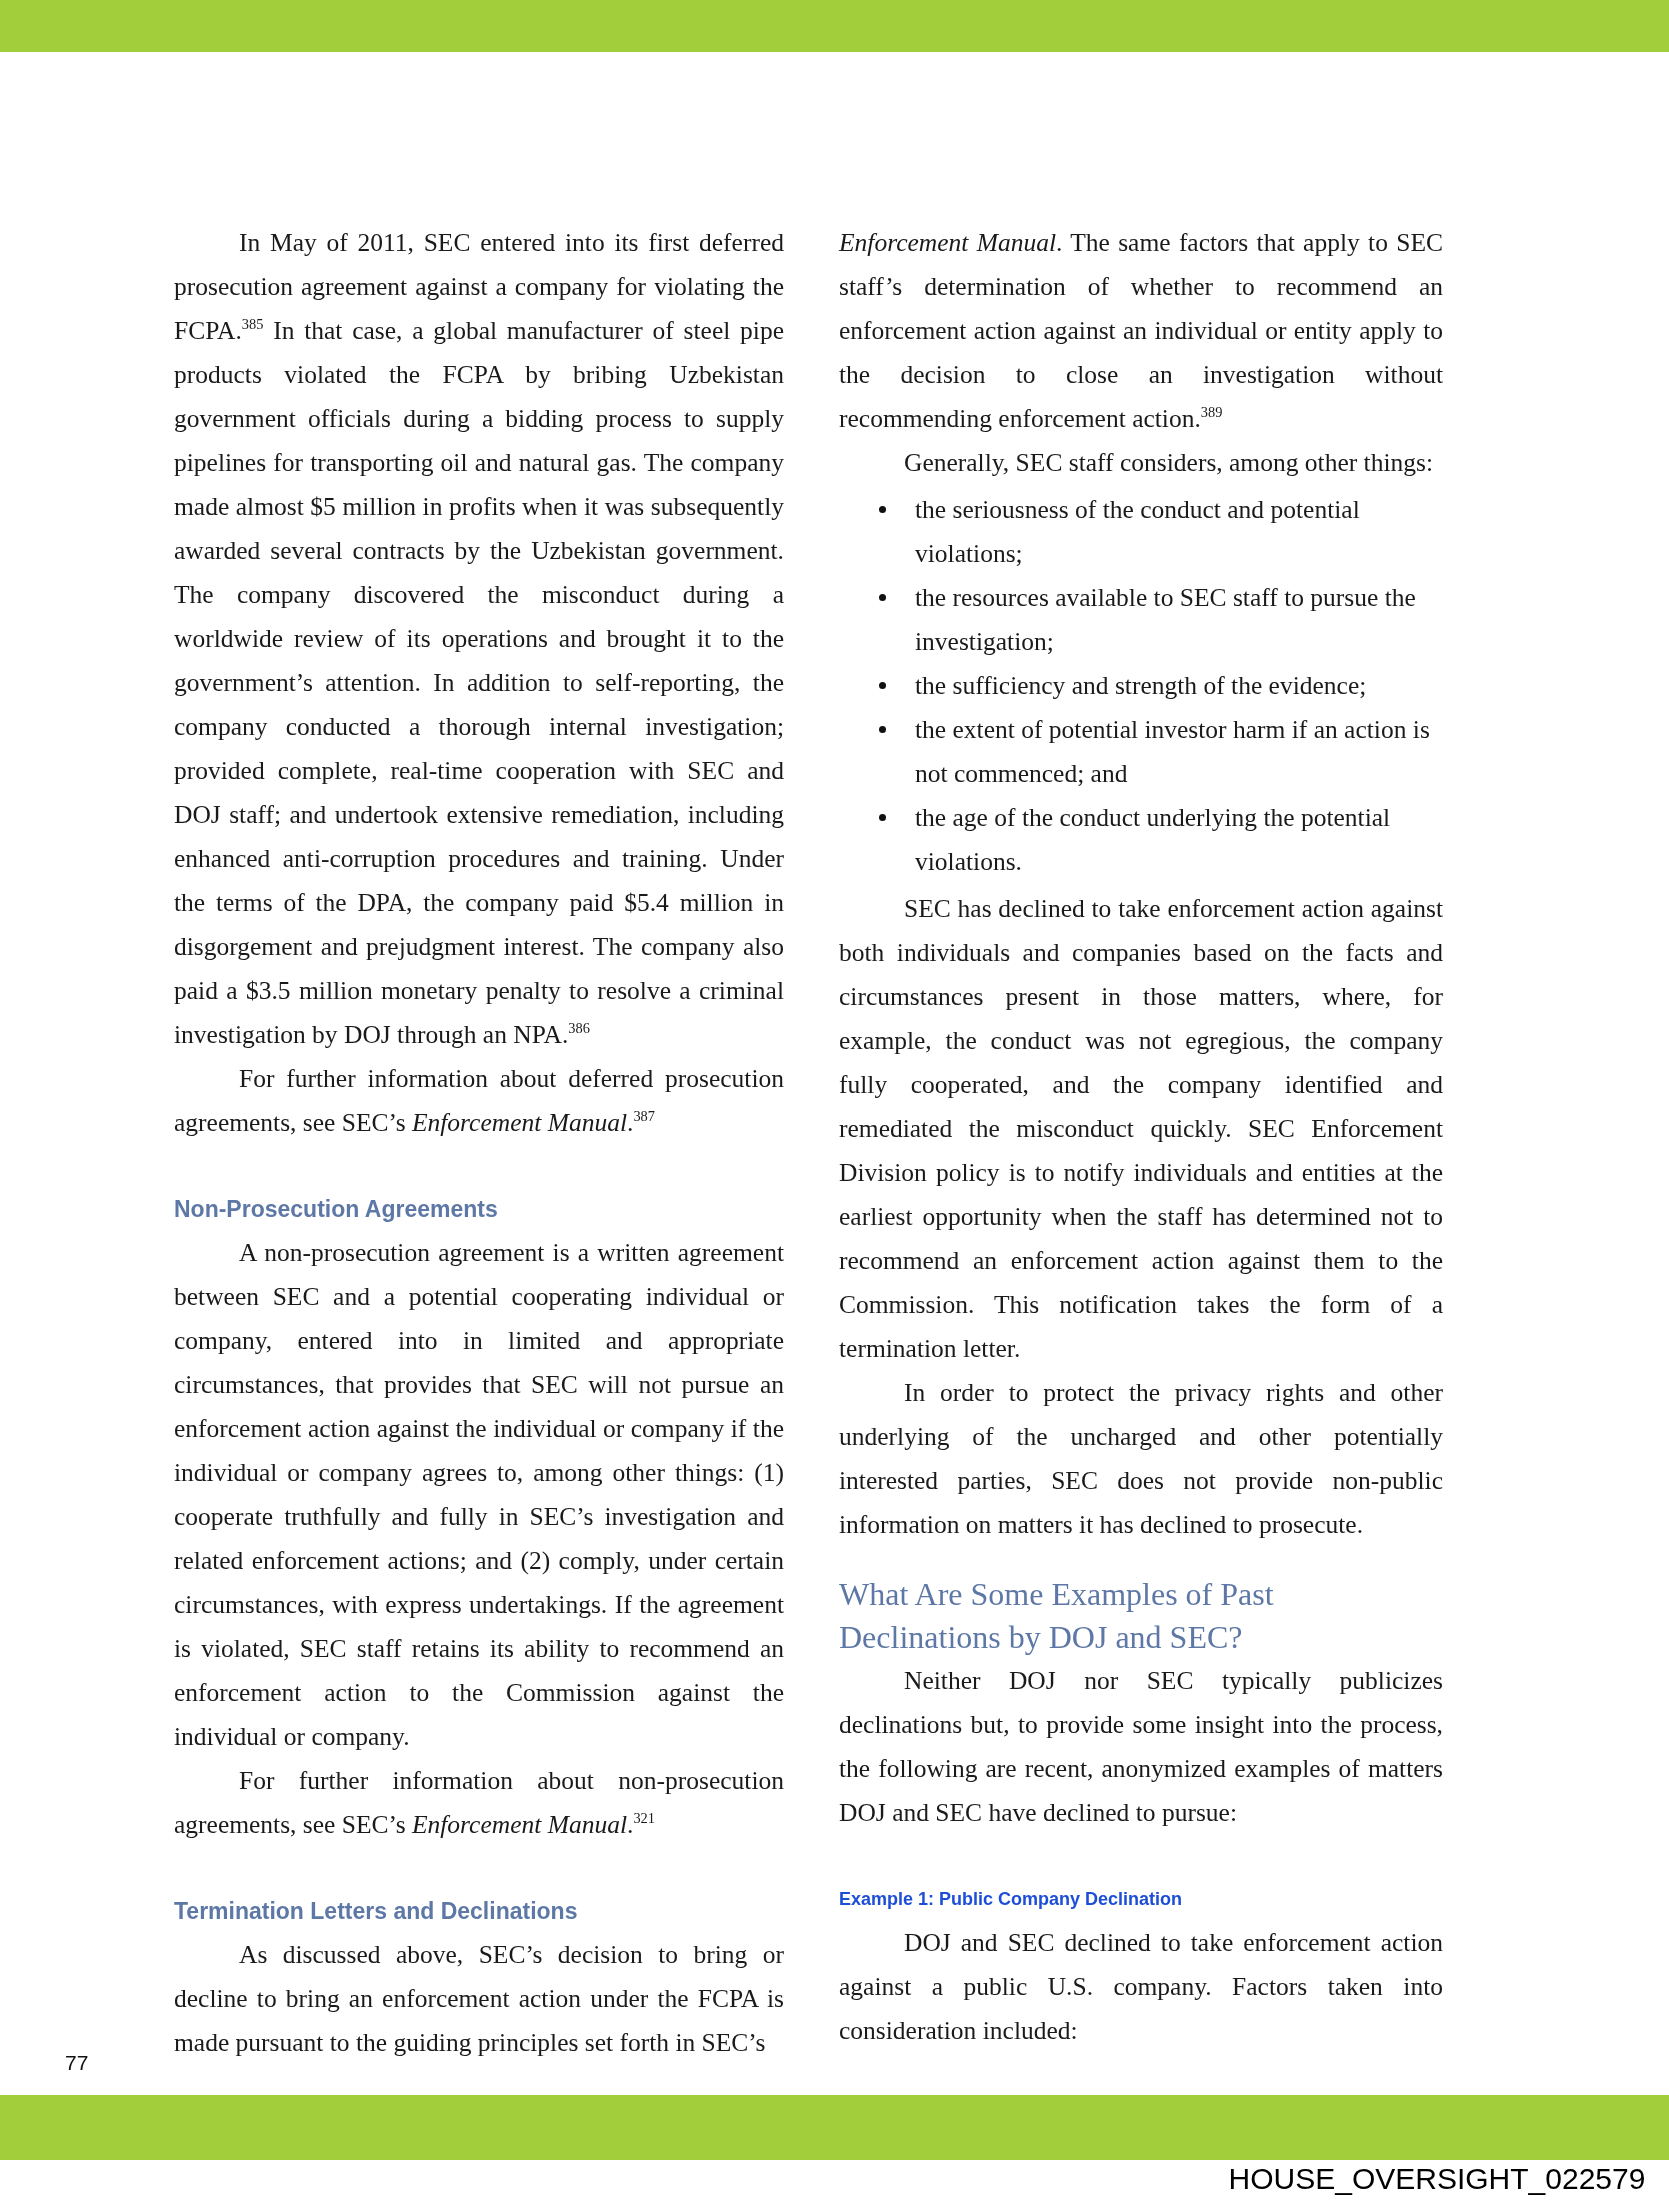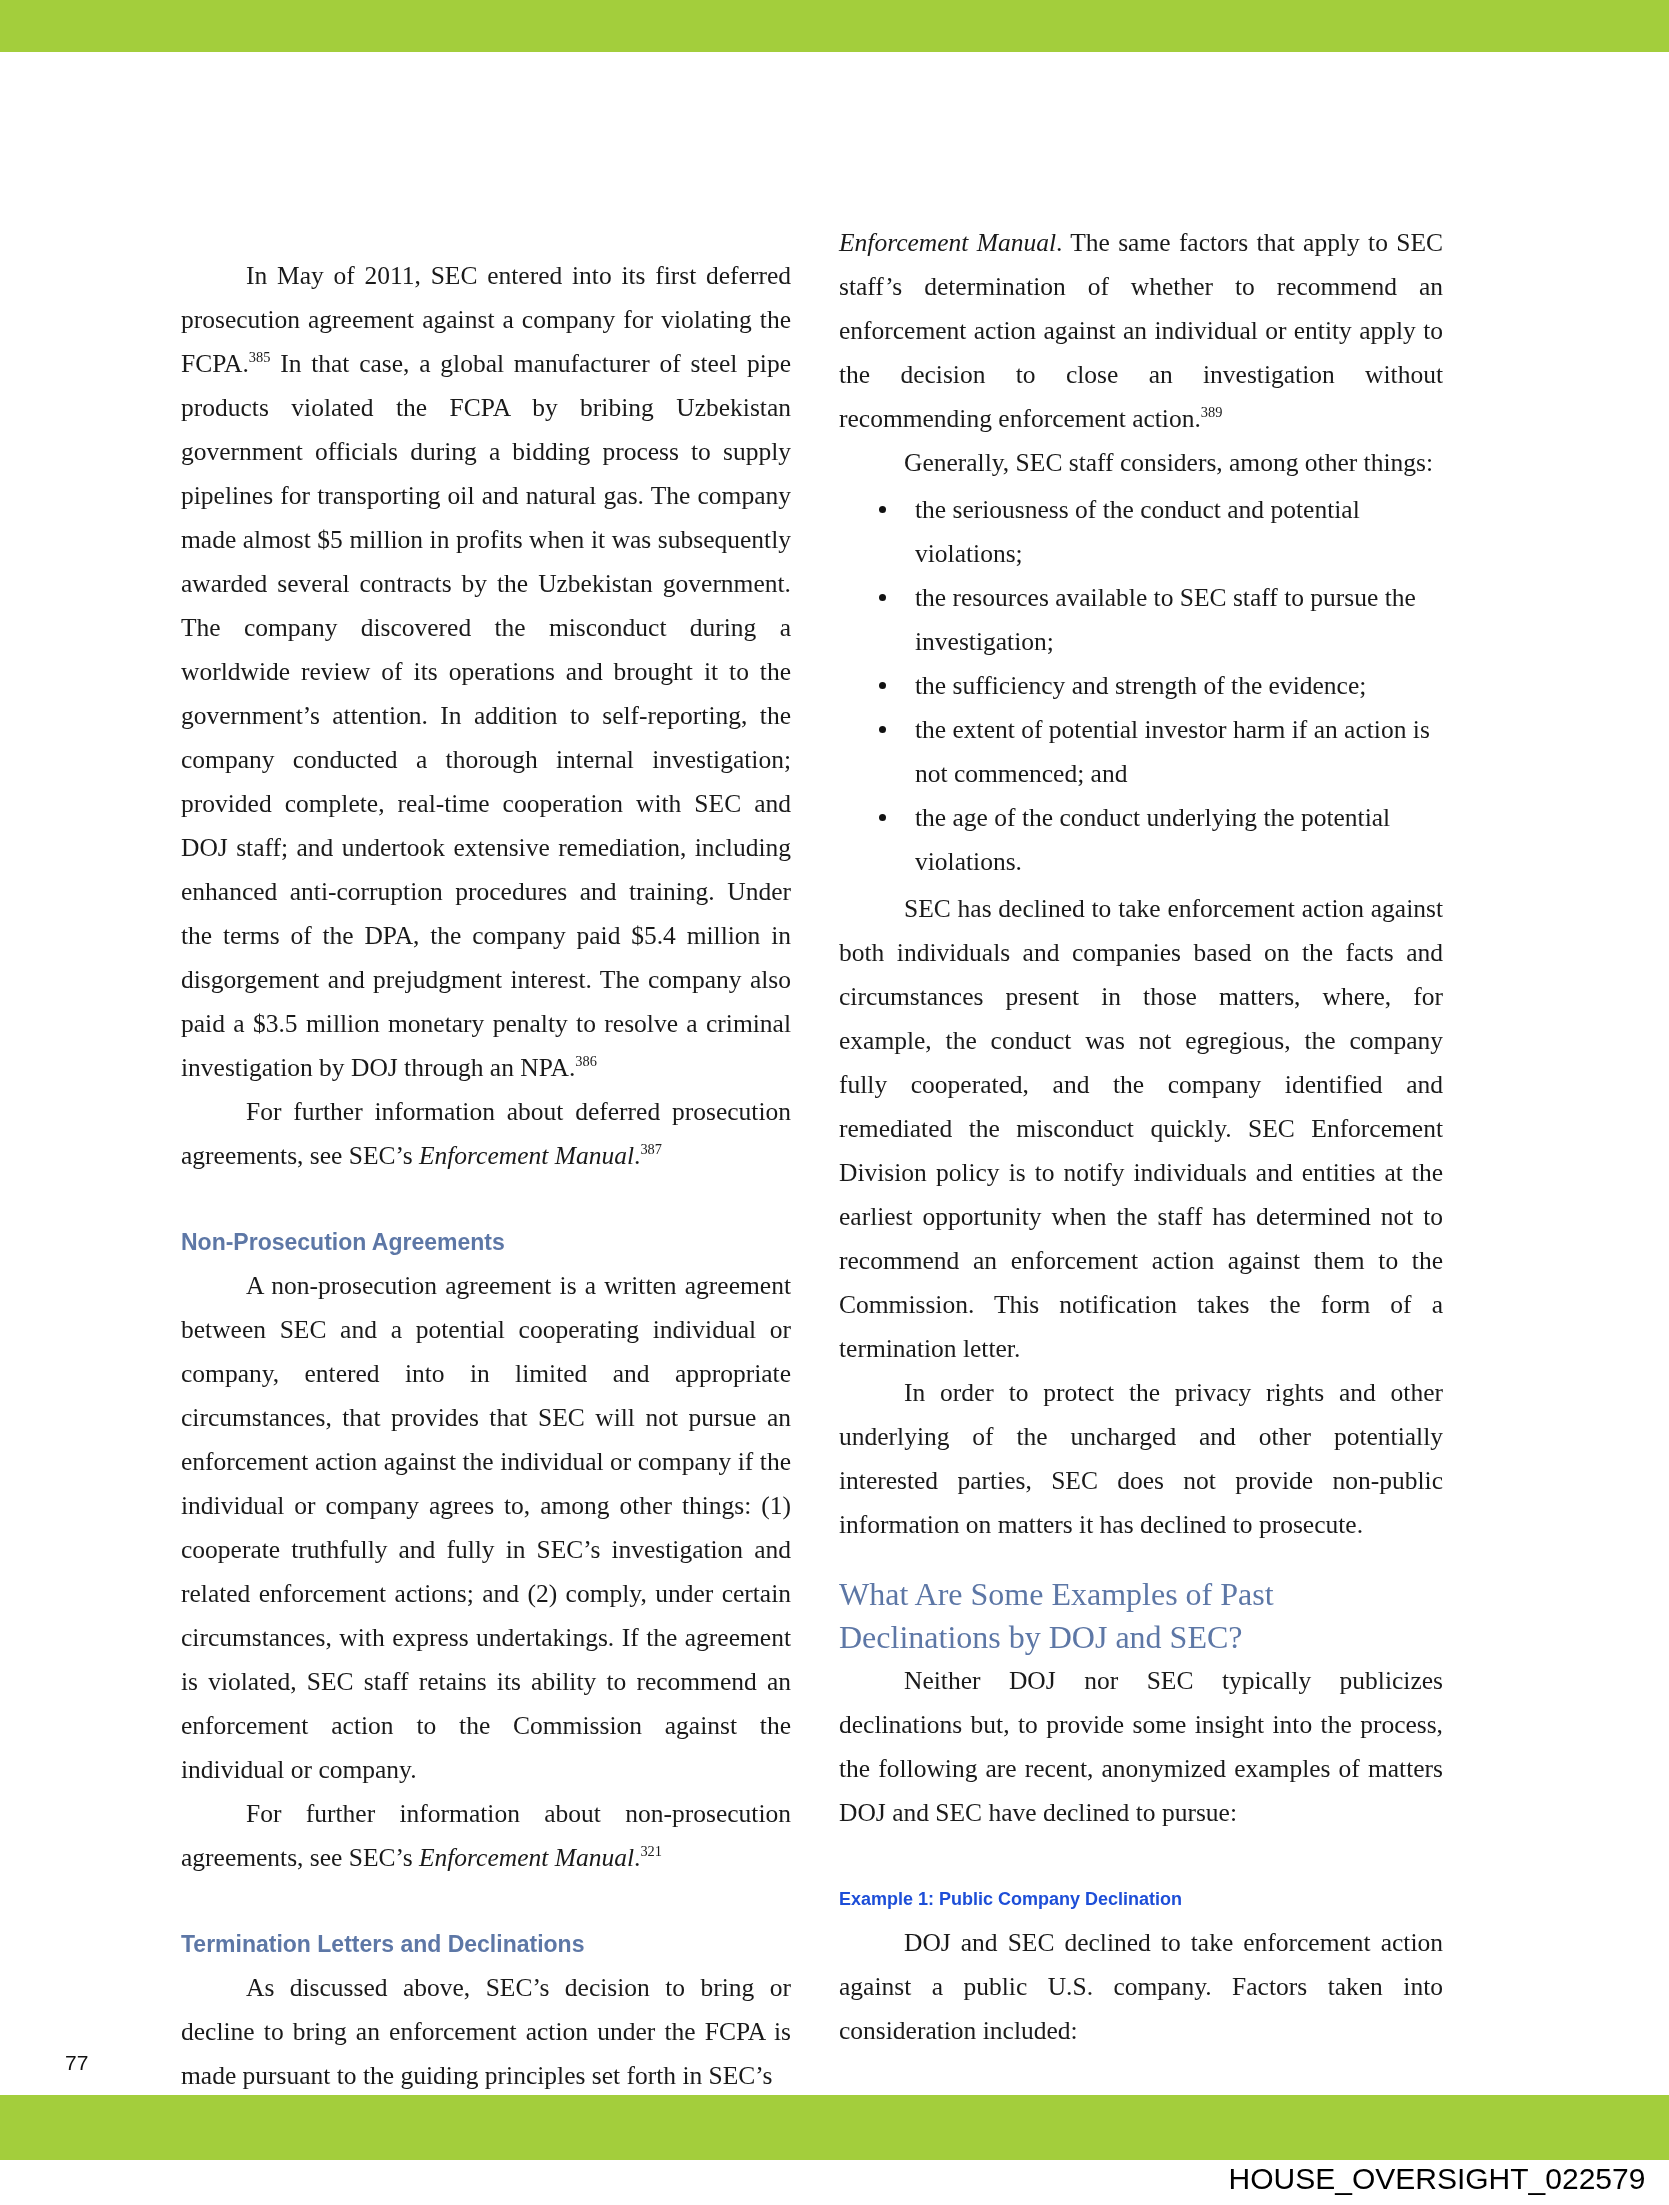--- a/index.html
+++ b/index.html
@@ -5,21 +5,21 @@
   html, body { margin: 0; padding: 0; }
   body {
     width: 1669px; height: 2205px; position: relative; background: #ffffff;
     font-family: "Liberation Serif", "DejaVu Serif", serif; color: #1a1a1a;
     overflow: hidden;
   }
   .band { position: absolute; left: 0; width: 1669px; background: #a3ce3c; }
   .band.top { top: 0; height: 52px; }
   .band.bottom { top: 2095px; height: 65px; }
   .col { position: absolute; top: 221px; width: 610px; }
-  .col.left { left: 181px; margin-top: 33px; }
+  .col.left { left: 174px; }
   .col.right { left: 839px; width: 604px; }
   p { margin: 0; font-size: 25.5px; line-height: 44px; text-align: justify; }
   p.indent { text-indent: 65px; }
   sup { font-size: 14.4px; line-height: 0; vertical-align: 10.5px; }
   em { font-style: italic; }
   h3 {
     margin: 0; font-family: "Liberation Sans", "DejaVu Sans", sans-serif;
     font-weight: bold; color: #5d77a6; font-size: 23px; line-height: 43px;
   }
   h2 {

